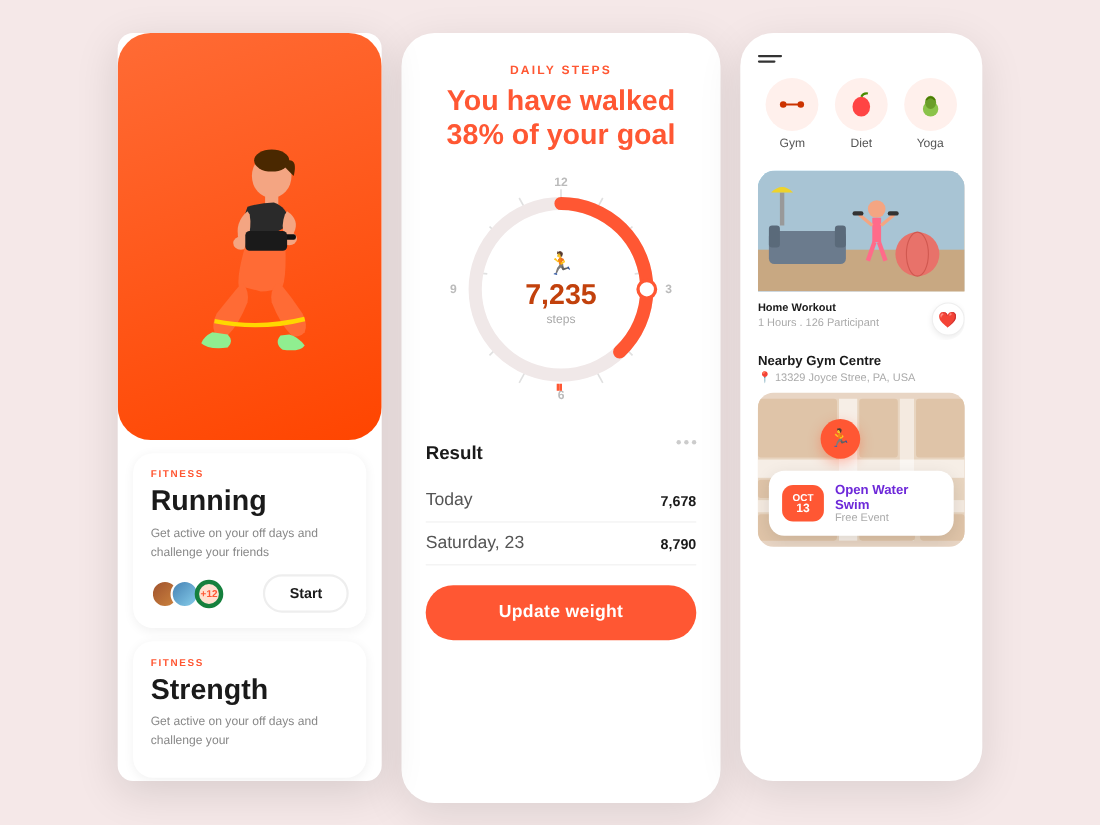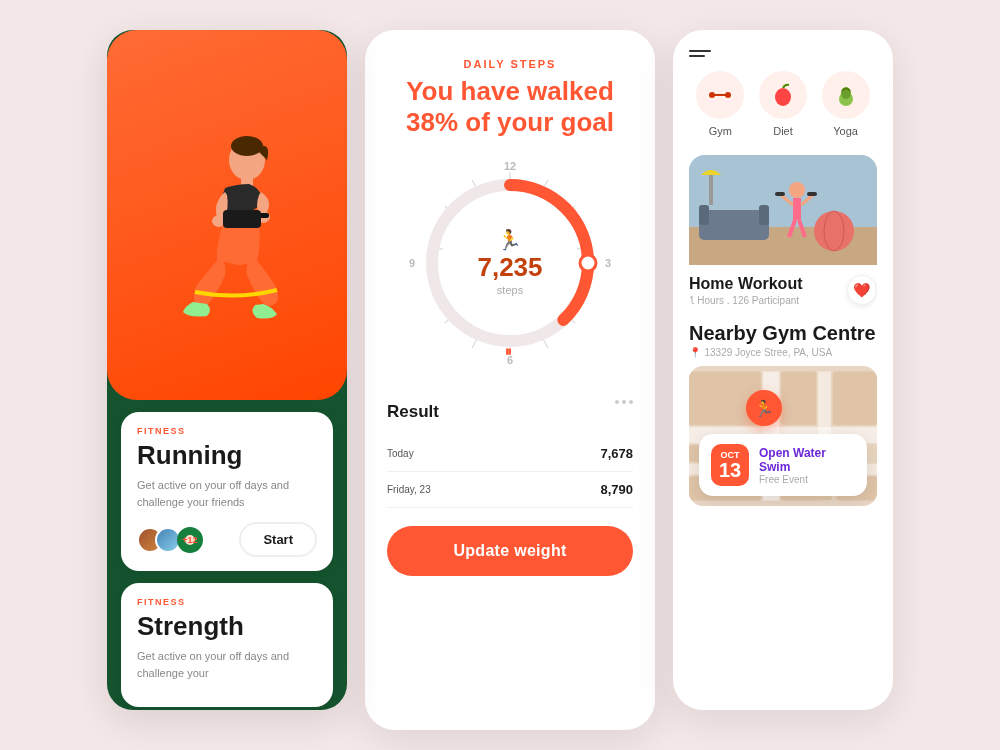--- a/index.html
+++ b/index.html
@@ -21,22 +21,22 @@
       padding: 30px 40px;
       width: 100%;
       height: 100%;
       justify-content: center;
     }
 
     
     .panel-1 {
       width: 240px;
       height: 680px;
-      background: #14532d;
-      border-radius: 26px;
+      background: #ffffff;
+      border-radius: 14px;
       overflow: hidden;
       position: relative;
       box-shadow: 0 10px 40px rgba(0,0,0,0.12);
       flex-shrink: 0;
     }
 
     .panel-1-top {
       background: linear-gradient(160deg, #FF6B35 0%, #FF4500 100%);
       width: 100%;
       height: 370px;
@@ -102,21 +102,21 @@
       background: #ddd;
     }
 
     .avatar-1 { background: linear-gradient(135deg, #a0522d, #cd853f); }
     .avatar-2 { background: linear-gradient(135deg, #4682b4, #87ceeb); }
 
     .avatar-count {
       width: 26px;
       height: 26px;
       border-radius: 50%;
-      border: 8px solid #15803d;
+      border: 4px solid #15803d;
       background: #FFE0D0;
       font-size: 9px;
       color: #FF5733;
       font-weight: 700;
       display: flex;
       align-items: center;
       justify-content: center;
       margin-left: 4px;
     }
 
@@ -250,21 +250,21 @@
 
     .result-row {
       display: flex;
       justify-content: space-between;
       align-items: center;
       padding: 10px 0;
       border-bottom: 1px solid #f0f0f0;
     }
 
     .result-day {
-      font-size: 10px;
+      font-size: 16px;
       color: #555;
     }
 
     .result-value {
       font-size: 13px;
       font-weight: 700;
       color: #1a1a1a;
       margin-left: 45px;
     }
 
@@ -343,21 +343,21 @@
     }
 
     .workout-info {
       padding: 10px 0 4px;
       display: flex;
       justify-content: space-between;
       align-items: flex-start;
     }
 
     .workout-name {
-      font-size: 16px;
+      font-size: 10px;
       font-weight: 700;
       color: #1a1a1a;
     }
 
     .workout-meta {
       font-size: 10px;
       color: #aaa;
       margin-top: 2px;
     }
 
@@ -373,21 +373,21 @@
       font-size: 14px;
       cursor: pointer;
       box-shadow: 0 2px 6px rgba(0,0,0,0.08);
     }
 
     .nearby-section {
       padding: 0 16px;
     }
 
     .nearby-title {
-      font-size: 20px;
+      font-size: 12px;
       font-weight: 800;
       color: #1a1a1a;
       margin-bottom: 2px;
     }
 
     .nearby-address {
       font-size: 10px;
       color: #aaa;
       display: flex;
       align-items: center;
@@ -458,21 +458,21 @@
     }
 
     .event-month {
       font-size: 9px;
       font-weight: 700;
       color: #fff;
       text-transform: uppercase;
     }
 
     .event-day {
-      font-size: 20px;
+      font-size: 11px;
       font-weight: 800;
       color: #fff;
       line-height: 1;
     }
 
     .event-title {
       font-size: 12px;
       font-weight: 700;
       color: #6d28d9;
     }
@@ -615,21 +615,21 @@
           <div class="result-dot"></div>
           <div class="result-dot"></div>
         </div>
       </div>
 
       <div class="result-row">
         <span class="result-day">Today</span>
         <span class="result-value">7,678</span>
       </div>
       <div class="result-row">
-        <span class="result-day">Friday, 23</span>
+        <span class="result-day">Saturday, 23</span>
         <span class="result-value">8,790</span>
       </div>
 
       <button class="update-btn">Update weight</button>
     </div>
   </div>
 
   <div class="panel-3">
     <div class="panel-3-inner">
 

